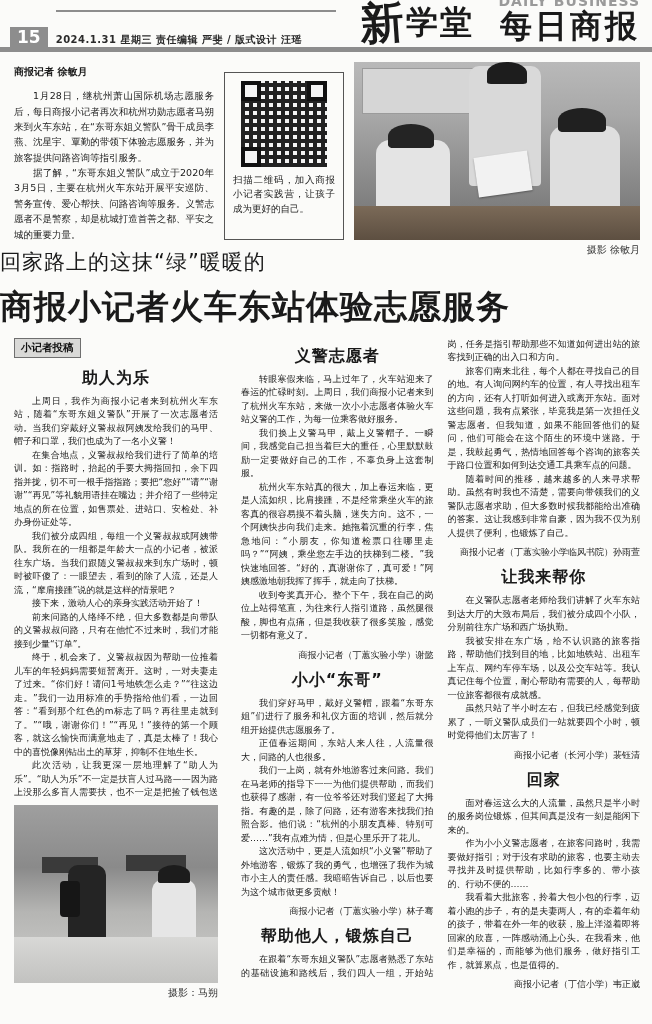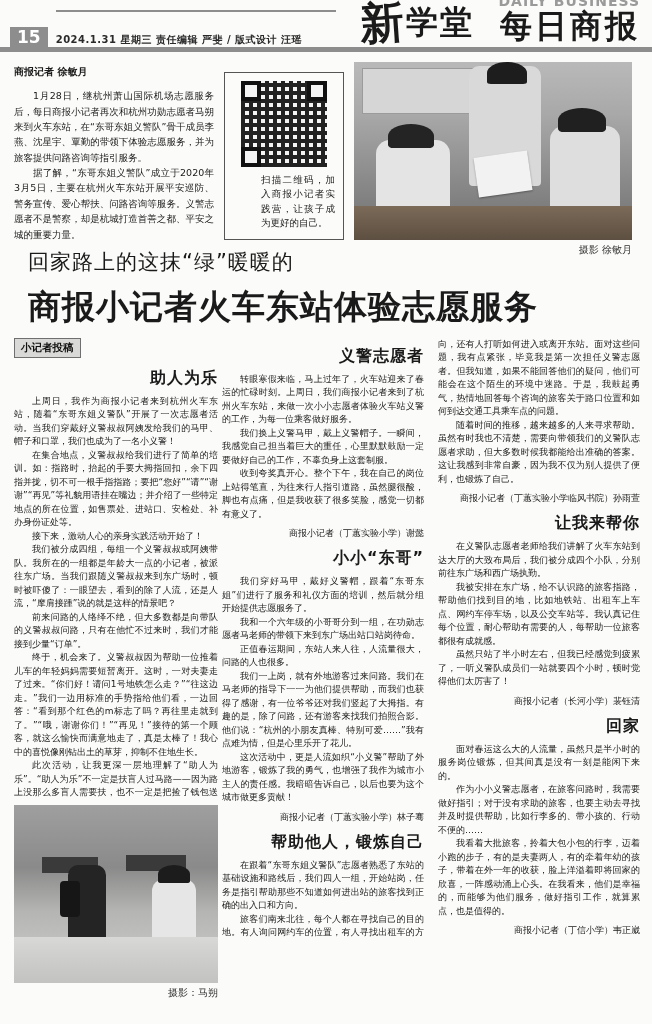--- a/index.html
+++ b/index.html
@@ -32,73 +32,73 @@
     font-family:"DejaVu Serif",serif;font-weight:bold;
     font-size:44px;line-height:.9;transform:rotate(-4deg);
   }
   .logo-rest{font-size:32px;font-weight:bold;letter-spacing:2px;margin-left:2px;}
   .hdr-right{text-align:right;margin-bottom:2px;}
   .mast-en{color:#9a9a9a;font-weight:bold;font-size:14px;letter-spacing:1px;line-height:1;}
   .mast-cn{font-family:"DejaVu Serif",serif;font-weight:bold;font-size:32px;letter-spacing:3px;line-height:1.15;}
   
   .top-section{
     display:grid;grid-template-columns:200px 120px 1fr;
-    gap:10px;padding:10px 20px 0 14px;height:192px;box-sizing:border-box;
+    gap:10px;padding:10px 12px 0 14px;height:192px;box-sizing:border-box;
   }
   .lead{font-size:9.5px;line-height:1.62;text-align:justify;overflow:hidden;}
   .lead .byline{font-weight:bold;font-size:10px;margin:2px 0 8px;}
   .lead p{margin:0;text-indent:2em;}
   .qr-box{
     border:1px solid #555;padding:8px 8px 6px;box-sizing:border-box;
     display:flex;flex-direction:column;align-items:center;height:168px;margin-top:10px;
   }
   .qr{
     position:relative;width:86px;height:86px;flex:none;
     background:
       repeating-linear-gradient(0deg,#222 0 4px,transparent 4px 8px),
       repeating-linear-gradient(90deg,#222 0 4px,#f4f4f4 4px 8px);
   }
   .qr .eye{position:absolute;width:20px;height:20px;background:#f4f4f4;border:4px solid #111;box-sizing:border-box;}
   .qr .eye.tl{top:0;left:0;}
   .qr .eye.tr{top:0;right:0;}
   .qr .eye.bl{bottom:0;left:0;}
-  .qr-caption{font-size:9.5px;line-height:1.5;margin-top:6px;text-align:justify;margin-left:28px;}
+  .qr-caption{font-size:9.5px;line-height:1.5;margin-top:6px;text-align:justify;}
   .lead-photo-wrap{position:relative;}
   .lead-photo{
     width:100%;height:178px;
     background:linear-gradient(180deg,#b9b9b9 0%,#a8a8a8 30%,#8f8f8f 60%,#6f6f6f 100%);
     position:relative;overflow:hidden;
   }
   .lp-frame{position:absolute;left:8px;top:6px;width:120px;height:44px;background:#d6d6d6;border:1px solid #9b9b9b;}
   .lp-person-main{position:absolute;left:115px;top:4px;width:72px;height:120px;background:#d9d9d9;border-radius:10px 10px 4px 4px;}
   .lp-cap-main{position:absolute;left:133px;top:0;width:40px;height:22px;background:#1d1d1d;border-radius:50% 50% 10% 10%;}
   .lp-child1{position:absolute;left:22px;top:78px;width:74px;height:100px;background:#e4e4e4;border-radius:14px 14px 0 0;}
   .lp-cap1{position:absolute;left:34px;top:62px;width:46px;height:24px;background:#242424;border-radius:50% 50% 12% 12%;}
   .lp-child2{position:absolute;left:196px;top:64px;width:70px;height:84px;background:#dedede;border-radius:14px 14px 0 0;}
   .lp-cap2{position:absolute;left:204px;top:46px;width:48px;height:24px;background:#202020;border-radius:50% 50% 12% 12%;}
   .lp-paper{position:absolute;left:122px;top:92px;width:54px;height:40px;background:#f2f2f2;transform:rotate(-8deg);box-shadow:0 1px 2px rgba(0,0,0,.35);}
   .lp-table{position:absolute;left:0;bottom:0;width:100%;height:34px;background:linear-gradient(180deg,#7b6a58,#5d4f41);}
   .photo-credit{font-size:10px;color:#333;text-align:right;margin-top:3px;}
   
-  .headline-block{padding:2px 12px 0 28px;}
+  .headline-block{padding:2px 12px 0 0;}
   .kicker{font-size:21px;letter-spacing:1px;font-weight:500;margin:2px 0 2px;}
   .main-head{font-size:33px;font-weight:bold;letter-spacing:1px;margin:12px 0 6px;line-height:1.15;}
   
   .body-grid{
-    display:grid;grid-template-columns:204px 1fr;gap:4px;
+    display:grid;grid-template-columns:204px 1fr;gap:23px;
     padding:6px 12px 0 14px;height:668px;box-sizing:border-box;overflow:hidden;
   }
   .col-left{display:flex;flex-direction:column;overflow:hidden;}
   .contrib-label{
     display:inline-block;align-self:flex-start;
     background:#d9d9d7;border:1px solid #6f6f6f;color:#111;
     font-size:10.5px;font-weight:bold;padding:2px 6px;margin-bottom:2px;
   }
   .article h3{
-    text-align:right;font-size:16px;font-weight:bold;
+    text-align:center;font-size:16px;font-weight:bold;
     margin:8px 0 6px;letter-spacing:1px;break-after:avoid;
   }
   .article p{
     margin:0;font-size:9px;line-height:1.5;text-align:justify;text-indent:2em;
   }
   .sig{font-size:9px;text-align:right;margin:6px 0 4px;font-weight:500;}
   .left-article{flex:1 1 auto;overflow:hidden;}
   .bottom-photo{
     flex:none;width:100%;height:178px;margin-top:4px;position:relative;overflow:hidden;
     background:linear-gradient(180deg,#9f9f9f 0%,#8a8a8a 35%,#b5b5b3 60%,#cfcfcd 100%);
@@ -173,22 +173,22 @@
   </div>
 
   <div class="body-grid">
 
     <div class="col-left">
       <div class="contrib-label">小记者投稿</div>
       <section class="article left-article">
         <h3>助人为乐</h3>
         <p>上周日，我作为商报小记者来到杭州火车东站，随着“东哥东姐义警队”开展了一次志愿者活动。当我们穿戴好义警叔叔阿姨发给我们的马甲、帽子和口罩，我们也成为了一名小义警！</p>
         <p>在集合地点，义警叔叔给我们进行了简单的培训。如：指路时，抬起的手要大拇指回扣，余下四指并拢，切不可一根手指指路；要把“您好”“请”“谢谢”“再见”等礼貌用语挂在嘴边；并介绍了一些特定地点的所在位置，如售票处、进站口、安检处、补办身份证处等。</p>
+        <p>我们被分成四组，每组一个义警叔叔或阿姨带队。我所在的一组都是年龄大一点的小记者，被派往东广场。当我们跟随义警叔叔来到东广场时，顿时被吓傻了：一眼望去，看到的除了人流，还是人流，“摩肩接踵”说的就是这样的情景吧？</p>
         <p>接下来，激动人心的亲身实践活动开始了！</p>
-        <p>我们被分成四组，每组一个义警叔叔或阿姨带队。我所在的一组都是年龄大一点的小记者，被派往东广场。当我们跟随义警叔叔来到东广场时，顿时被吓傻了：一眼望去，看到的除了人流，还是人流，“摩肩接踵”说的就是这样的情景吧？</p>
         <p>前来问路的人络绎不绝，但大多数都是向带队的义警叔叔问路，只有在他忙不过来时，我们才能接到少量“订单”。</p>
         <p>终于，机会来了。义警叔叔因为帮助一位推着儿车的年轻妈妈需要短暂离开。这时，一对夫妻走了过来。“你们好！请问1号地铁怎么走？”“往这边走。”我们一边用标准的手势指给他们看，一边回答：“看到那个红色的m标志了吗？再往里走就到了。”“哦，谢谢你们！”“再见！”接待的第一个顾客，就这么愉快而满意地走了，真是太棒了！我心中的喜悦像刚钻出土的草芽，抑制不住地生长。</p>
         <p>此次活动，让我更深一层地理解了“助人为乐”。“助人为乐”不一定是扶盲人过马路——因为路上没那么多盲人需要扶，也不一定是把捡了钱包送到警察局——因为道路上也没有那么多皮夹让我们捡。只要从生活中的点点滴滴做起，比如做一名志愿者，默默无闻地为大家提供帮助，不求别人回报，便是在“助人为乐”。</p>
 
       </section>
       <div class="bottom-photo">
         <div class="bp-sign1"></div>
         <div class="bp-sign2"></div>
         <div class="bp-man"></div>
         <div class="bp-pack"></div>
@@ -198,28 +198,28 @@
       </div>
       <div class="photo-credit">摄影：马朔</div>
     </div>
 
     <div class="flow">
 
       <section class="article">
         <h3>义警志愿者</h3>
         <p>转眼寒假来临，马上过年了，火车站迎来了春运的忙碌时刻。上周日，我们商报小记者来到了杭州火车东站，来做一次小小志愿者体验火车站义警的工作，为每一位乘客做好服务。</p>
         <p>我们换上义警马甲，戴上义警帽子。一瞬间，我感觉自己担当着巨大的重任，心里默默鼓励一定要做好自己的工作，不辜负身上这套制服。</p>
+        <p>杭州火车东站真的很大，加上春运来临，更是人流如织，比肩接踵，不是经常乘坐火车的旅客真的很容易摸不着头脑，迷失方向。这不，一个阿姨快步向我们走来。她拖着沉重的行李，焦急地问：“小朋友，你知道检票口往哪里走吗？”“阿姨，乘坐您左手边的扶梯到二楼。”我快速地回答。“好的，真谢谢你了，真可爱！”阿姨感激地朝我挥了挥手，就走向了扶梯。</p>
         <p>收到夸奖真开心。整个下午，我在自己的岗位上站得笔直，为往来行人指引道路，虽然腿很酸，脚也有点痛，但是我收获了很多笑脸，感觉一切都有意义了。</p>
         <div class="sig">商报小记者（丁蕙实验小学）谢懿</div>
       </section>
 
       <section class="article">
         <h3>小小“东哥”</h3>
         <p>我们穿好马甲，戴好义警帽，跟着“东哥东姐”们进行了服务和礼仪方面的培训，然后就分组开始提供志愿服务了。</p>
-        <p>我和一个六年级的小哥哥分到一组，在功勋志愿者马老师的带领下来到东广场出站口站岗待命。</p>
         <p>正值春运期间，东站人来人往，人流量很大，问路的人也很多。</p>
         <p>我们一上岗，就有外地游客过来问路。我们在马老师的指导下一一为他们提供帮助，而我们也获得了感谢，有一位爷爷还对我们竖起了大拇指。有趣的是，除了问路，还有游客来找我们拍照合影。他们说：“杭州的小朋友真棒、特别可爱……”我有点难为情，但是心里乐开了花儿。</p>
         <p>这次活动中，更是人流如织“小义警”帮助了外地游客，锻炼了我的勇气，也增强了我作为城市小主人的责任感。我暗暗告诉自己，以后也要为这个城市做更多贡献！</p>
         <div class="sig">商报小记者（丁蕙实验小学）林子骞</div>
       </section>
 
       <section class="article">
         <h3>帮助他人，锻炼自己</h3>
         <p>在跟着“东哥东姐义警队”志愿者熟悉了东站的基础设施和路线后，我们四人一组，开始站岗，任务是指引帮助那些不知道如何进出站的旅客找到正确的出入口和方向。</p>
         <p>旅客们南来北往，每个人都在寻找自己的目的地。有人询问网约车的位置，有人寻找出租车的方向，还有人打听如何进入或离开东站。面对这些问题，我有点紧张，毕竟我是第一次担任义警志愿者。但我知道，如果不能回答他们的疑问，他们可能会在这个陌生的环境中迷路。于是，我鼓起勇气，热情地回答每个咨询的旅客关于路口位置和如何到达交通工具乘车点的问题。</p>

